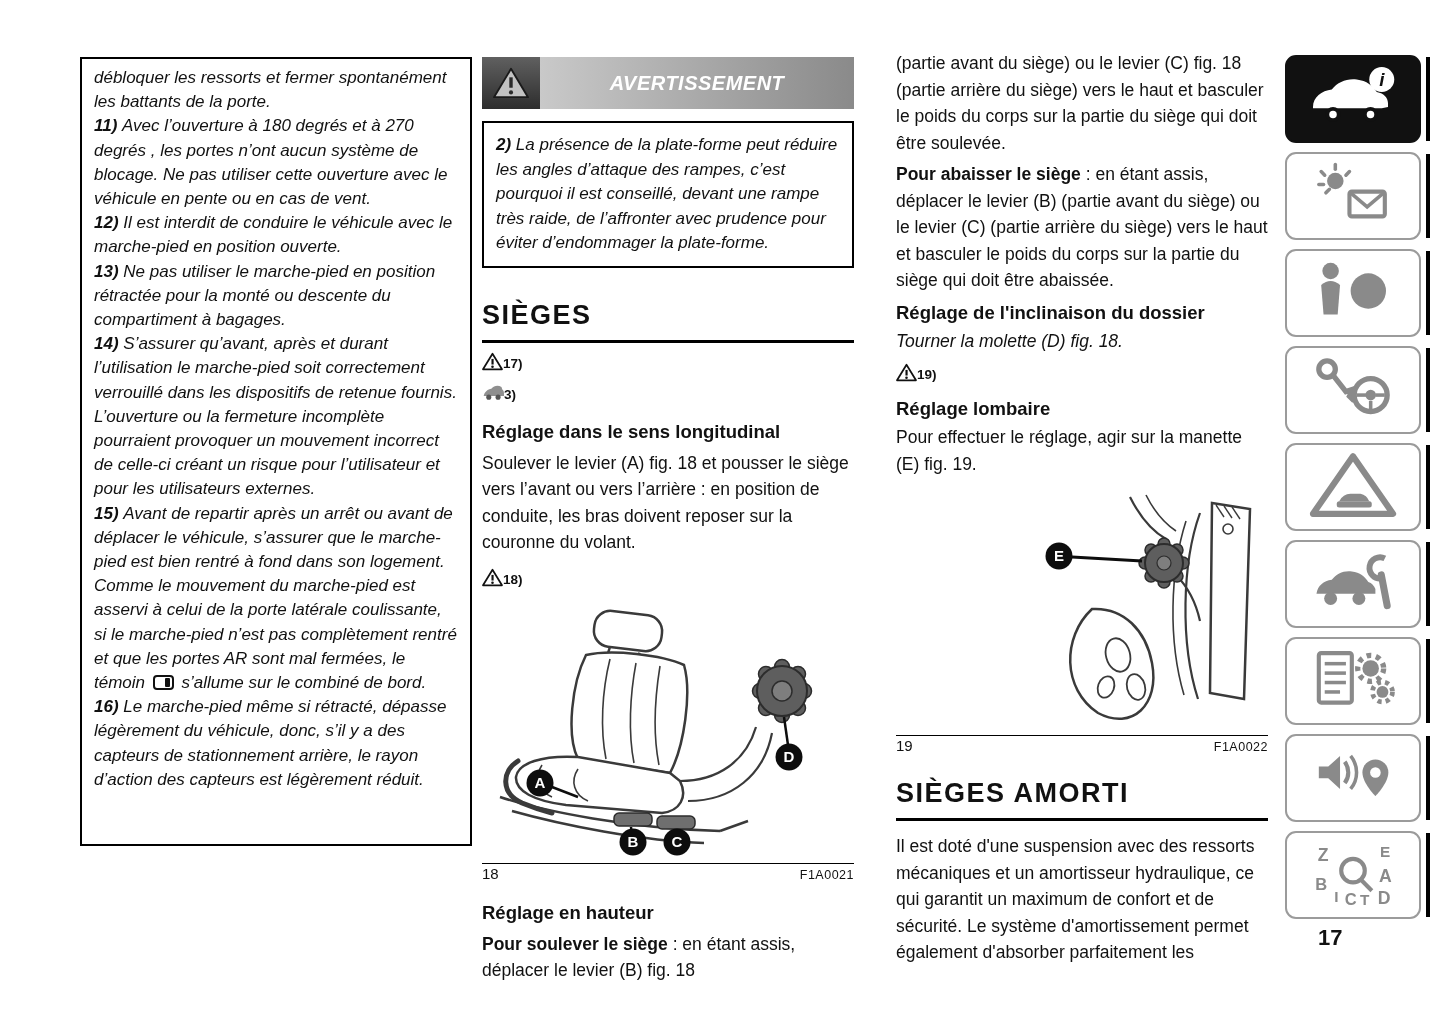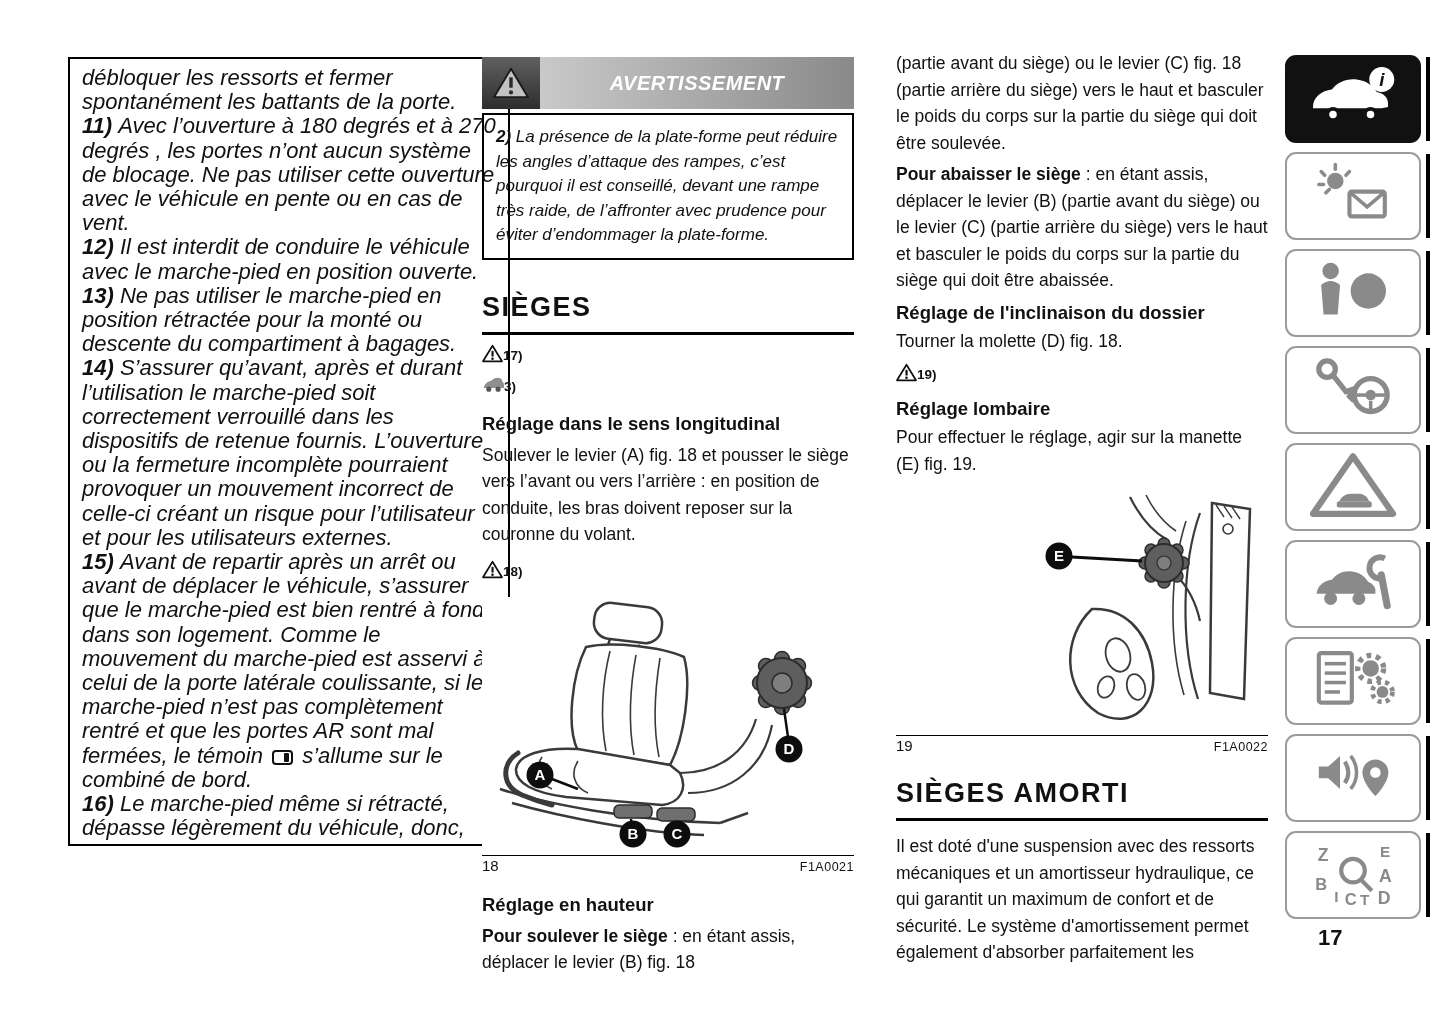--- a/index.html
+++ b/index.html
@@ -2,23 +2,23 @@
 <html><head>
 <meta charset="utf-8">
 <style>
   * { margin:0; padding:0; box-sizing:border-box; }
   html,body { background:#ffffff; }
   body { font-family:"Liberation Sans", sans-serif; color:#111; }
   .page { position:relative; width:1445px; height:1020px; background:#fff; overflow:hidden; }
 
   
   .left-box {
-    position:absolute; left:68px; top:57px; width:442px; height:789px;
+    position:absolute; left:80px; top:57px; width:392px; height:789px;
     border:2px solid #000; padding:7px 12px; overflow:hidden;
-    font-style:italic; font-size:22px; line-height:24.2px;
+    font-style:italic; font-size:17px; line-height:24.2px;
   }
   .left-box p b { font-weight:bold; }
 
   .inline-icon{
     display:inline-block; width:21px; height:15px; border:2px solid #111;
     border-radius:4px; vertical-align:-2px; position:relative; margin:0 3px;
   }
   .inline-icon::after{
     content:""; position:absolute; right:2px; top:1px; bottom:1px; width:5px;
     background:#111; border-radius:1px;
@@ -29,21 +29,21 @@
   .col-right { position:absolute; left:896px; top:50px; width:372px; }
 
   .warn-header { display:flex; height:52px; }
   .warn-icon-box { width:58px; background:linear-gradient(#606060,#2d2d2d); display:flex; align-items:center; justify-content:center; }
   .warn-title {
     flex:1; background:linear-gradient(to right,#c9c9c9,#8a8a8a);
     color:#fff; font-weight:bold; font-style:italic; font-size:20px; letter-spacing:.5px;
     display:flex; align-items:center; justify-content:center;
   }
   .warn-box {
-    border:2px solid #000; margin-top:4px; padding:10px 12px;
+    border:2px solid #000; margin-top:12px; padding:10px 12px;
     font-style:italic; font-size:17px; line-height:24.5px;
   }
   .warn-box b { font-weight:bold; }
 
   .section-title {
     font-size:27px; font-weight:bold; letter-spacing:1.5px;
     border-bottom:3px solid #000; padding-bottom:9px; margin-top:32px;
   }
   .ref-line { display:flex; align-items:center; margin-top:9px; }
   .ref-num { font-size:13.5px; font-weight:bold; }
@@ -205,21 +205,21 @@
 
     <div class="sub-heading" style="margin-top:18px;">Réglage en hauteur</div>
     <div class="body-p"><b>Pour soulever le siège</b><span> : en étant assis, déplacer le levier (B) fig. 18</span></div>
   </div>
 
   <div class="col-right">
     <div class="body-p" style="margin-top:0;">(partie avant du siège) ou le levier (C) fig. 18 (partie arrière du siège) vers le haut et basculer le poids du corps sur la partie du siège qui doit être soulevée.</div>
     <div class="body-p"><b>Pour abaisser le siège</b><span> : en étant assis, déplacer le levier (B) (partie avant du siège) ou le levier (C) (partie arrière du siège) vers le haut et basculer le poids du corps sur la partie du siège qui doit être abaissée.</span></div>
 
     <div class="sub-heading" style="margin-top:6px;">Réglage de l'inclinaison du dossier</div>
-    <div class="body-p" style="margin-top:2px;">Tourner la molette (D) fig. 18.</div>
+    <div class="body-p" style="margin-top:2px;font-style:italic;">Tourner la molette (D) fig. 18.</div>
 
     <div class="ref-line" style="">
       <span>
         <svg viewBox="0 0 24 22" width="21" height="19">
           <path d="M12 2 L23 20 L1 20 Z" fill="#fff" stroke="#111" stroke-width="2" stroke-linejoin="round"></path>
           <rect x="10.8" y="8" width="2.5" height="6.5" fill="#111"></rect>
           <circle cx="12" cy="17" r="1.5" fill="#111"></circle>
         </svg>
       </span>
       <span class="ref-num">19)</span>

